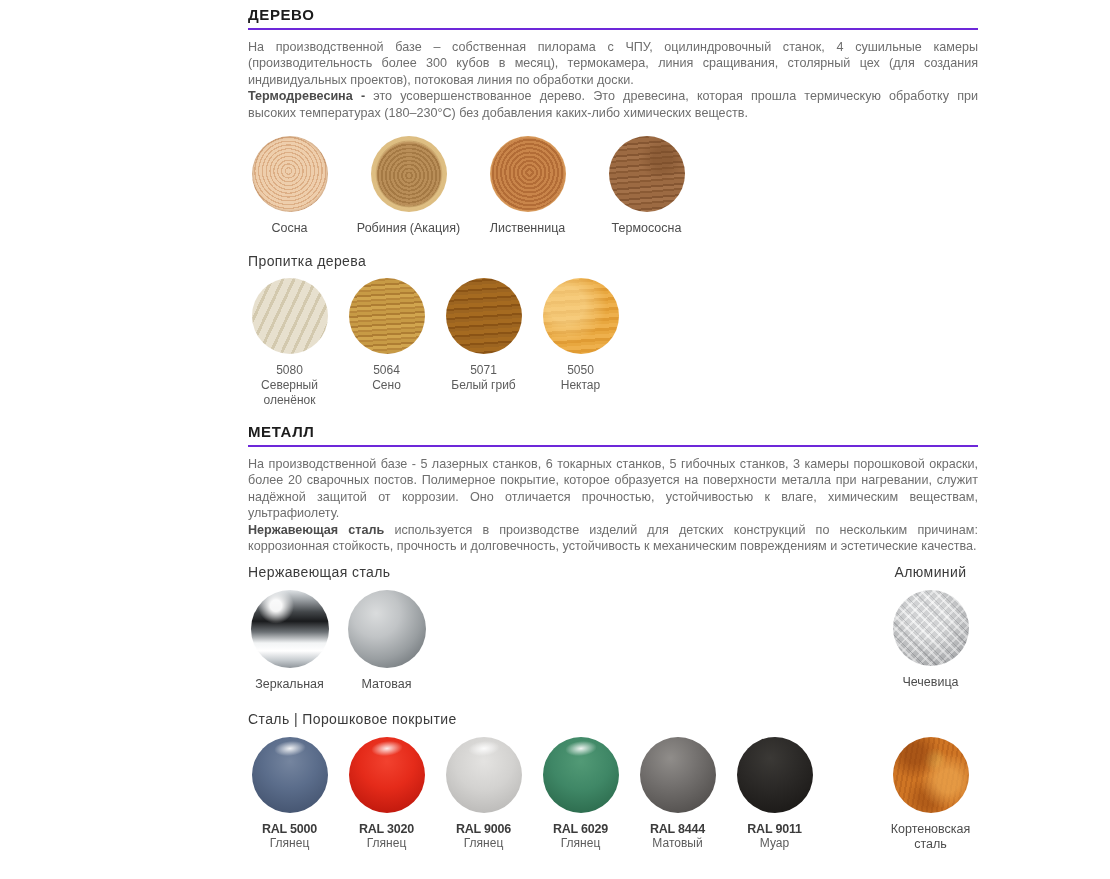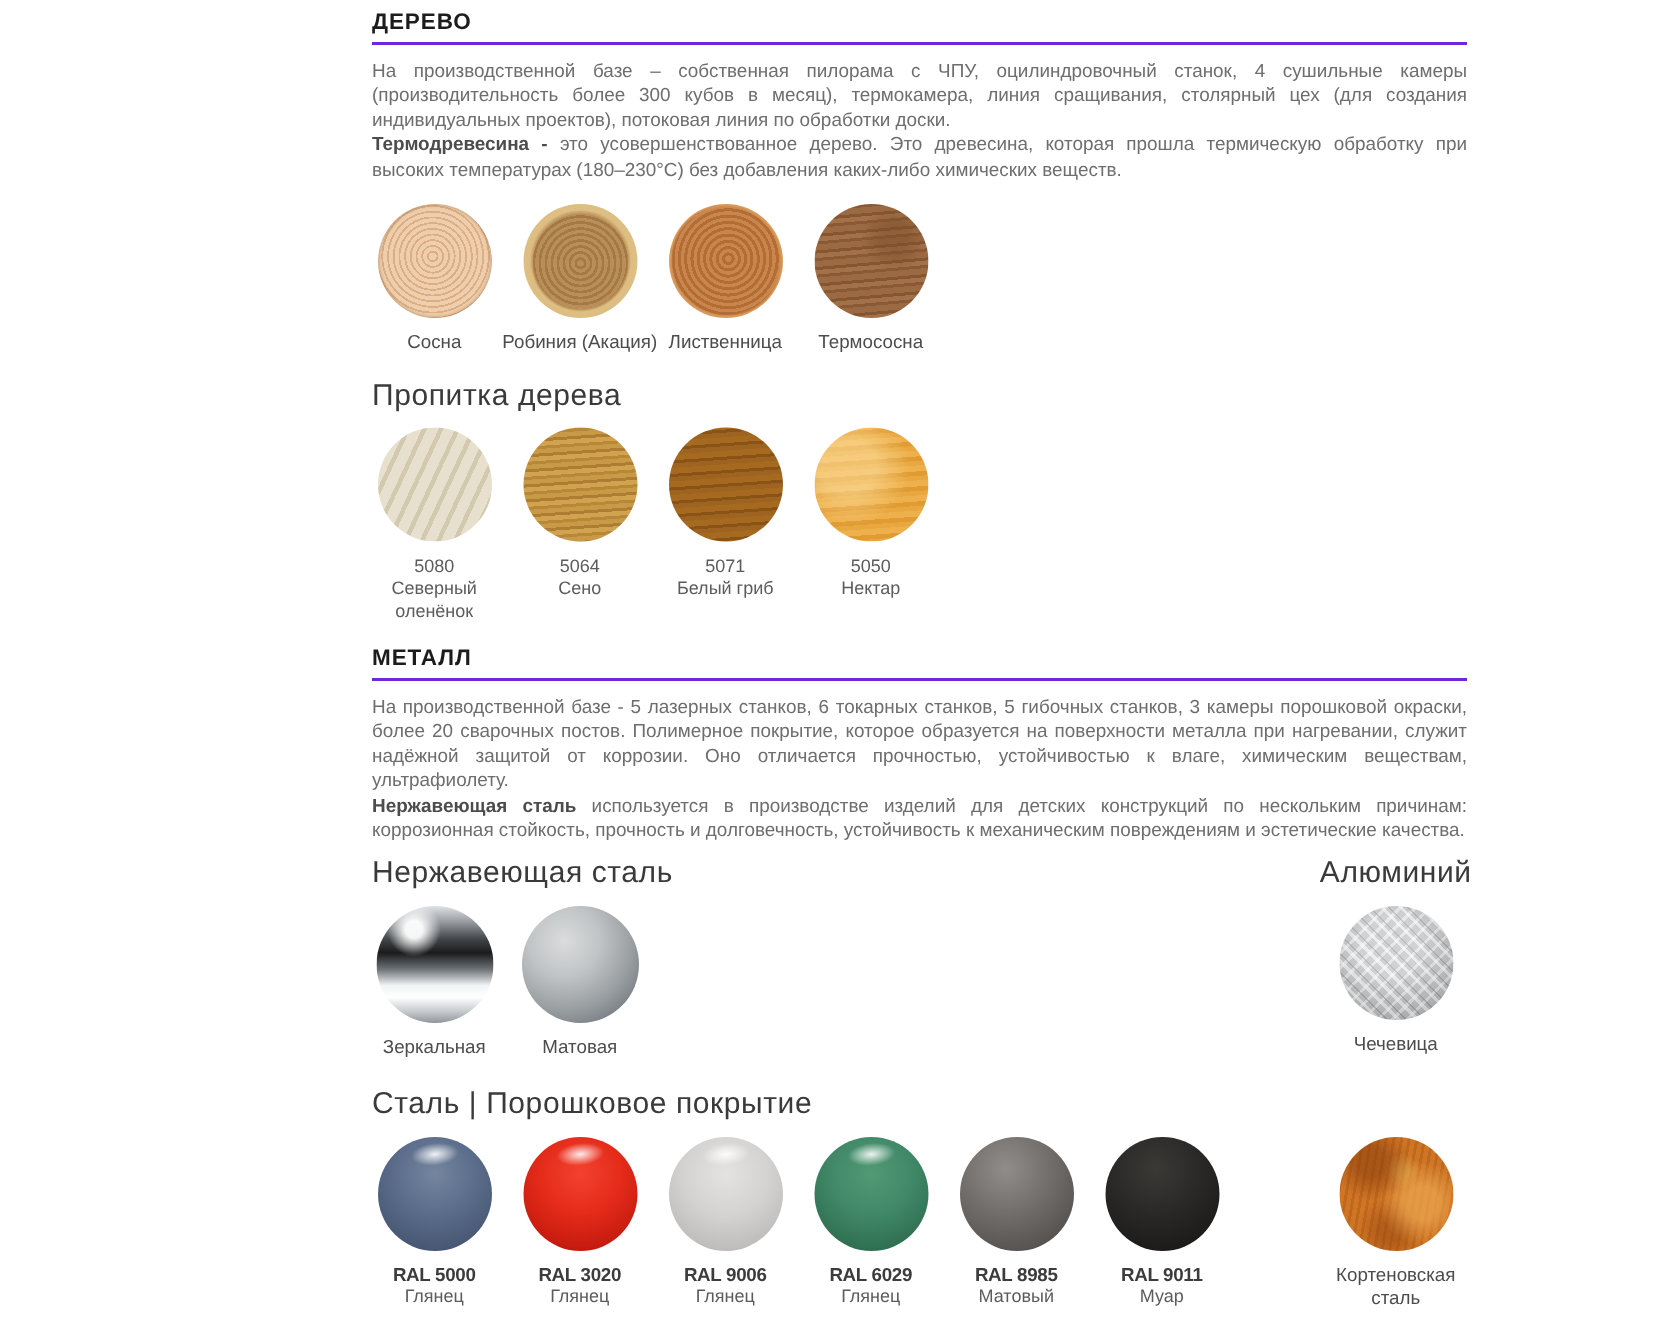--- a/index.html
+++ b/index.html
@@ -5,21 +5,21 @@
   * { margin:0; padding:0; box-sizing:border-box; }
   html,body { width:1110px; height:879px; background:#ffffff; overflow:hidden;
               font-family:"Liberation Sans", sans-serif; }
   .page { position:relative; width:1110px; height:879px; padding:6px 132px 0 248px; }
   .content { width:730px; }
 
   
   .h1 { font-size:15px; font-weight:bold; letter-spacing:.6px; color:#1c1c1c;
         padding-bottom:5px; border-bottom:2px solid #6d28d9; }
   
-  .h2 { font-size:20px; color:#3a3a3a; letter-spacing:.4px; }
+  .h2 { font-size:14px; color:#3a3a3a; letter-spacing:.4px; }
 
   p.body { margin-top:9px; font-size:12.6px; line-height:16.4px; color:#6e6e6e;
            text-align:justify; }
   p.body b { color:#4c4c4c; }
 
   
   .row { display:flex; margin-left:-7px; }
   .row.split { justify-content:space-between; }
   .subrow { display:flex; }
   .col { width:97px; display:flex; flex-direction:column; align-items:center; }
@@ -84,21 +84,21 @@
   .sw-ral9011 { background: radial-gradient(circle at 44% 28%, #3b3936 0%, #2b2927 42%, #1c1a18 82%); }
   .sw-corten { background:
       radial-gradient(circle at 28% 22%, rgba(138,60,12,.55) 0 12%, rgba(0,0,0,0) 32%),
       radial-gradient(circle at 72% 58%, rgba(238,168,80,.7) 0 16%, rgba(0,0,0,0) 40%),
       radial-gradient(circle at 45% 82%, rgba(150,70,15,.5) 0 10%, rgba(0,0,0,0) 30%),
       radial-gradient(circle at 55% 30%, rgba(230,190,90,.4) 0 6%, rgba(0,0,0,0) 18%),
       repeating-linear-gradient(100deg, rgba(160,80,20,.35) 0 2px, rgba(0,0,0,0) 2px 5px),
       #cf7524; }
 
   
-  .mt-wood-row { margin-top:15px; }
+  .mt-wood-row { margin-top:15px;gap:22px; }
   .mt-imp-title { margin-top:17px; }
   .mt-imp-row { margin-top:9px; }
   .mt-metal { margin-top:15px; }
   .mt-sub-row { margin-top:10px; }
   .mt-circ-row { margin-top:10px;gap:40px; }
   .mt-powder-title { margin-top:19px; }
 </style>
 </head>
 <body>
 
@@ -214,21 +214,21 @@
         <div class="col">
           <div class="swatch gloss sw-ral6029"></div>
           <div class="code-label">
             <div class="code">RAL 6029</div>
             <div class="name">Глянец</div>
           </div>
         </div>
         <div class="col">
           <div class="swatch sw-ral7024"></div>
           <div class="code-label">
-            <div class="code">RAL 8985</div>
+            <div class="code">RAL 8444</div>
             <div class="name">Матовый</div>
           </div>
         </div>
         <div class="col">
           <div class="swatch sw-ral9011"></div>
           <div class="code-label">
             <div class="code">RAL 9011</div>
             <div class="name">Муар</div>
           </div>
         </div>

